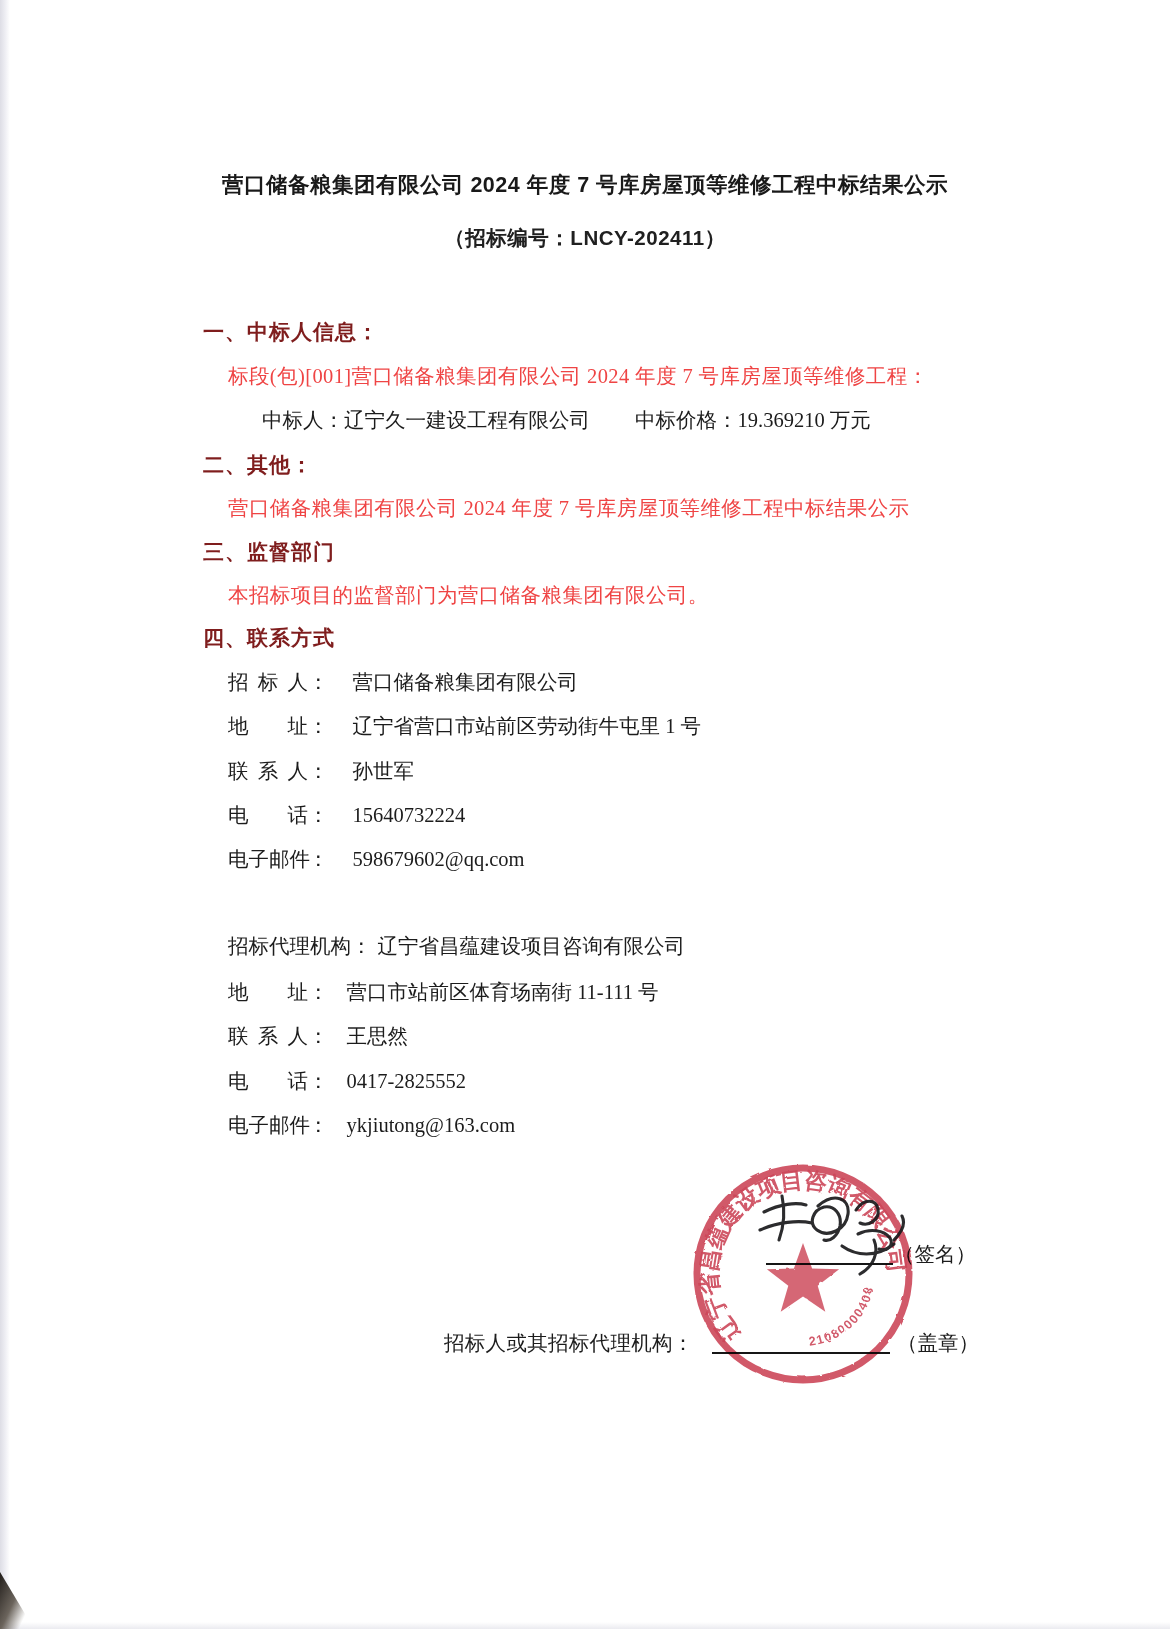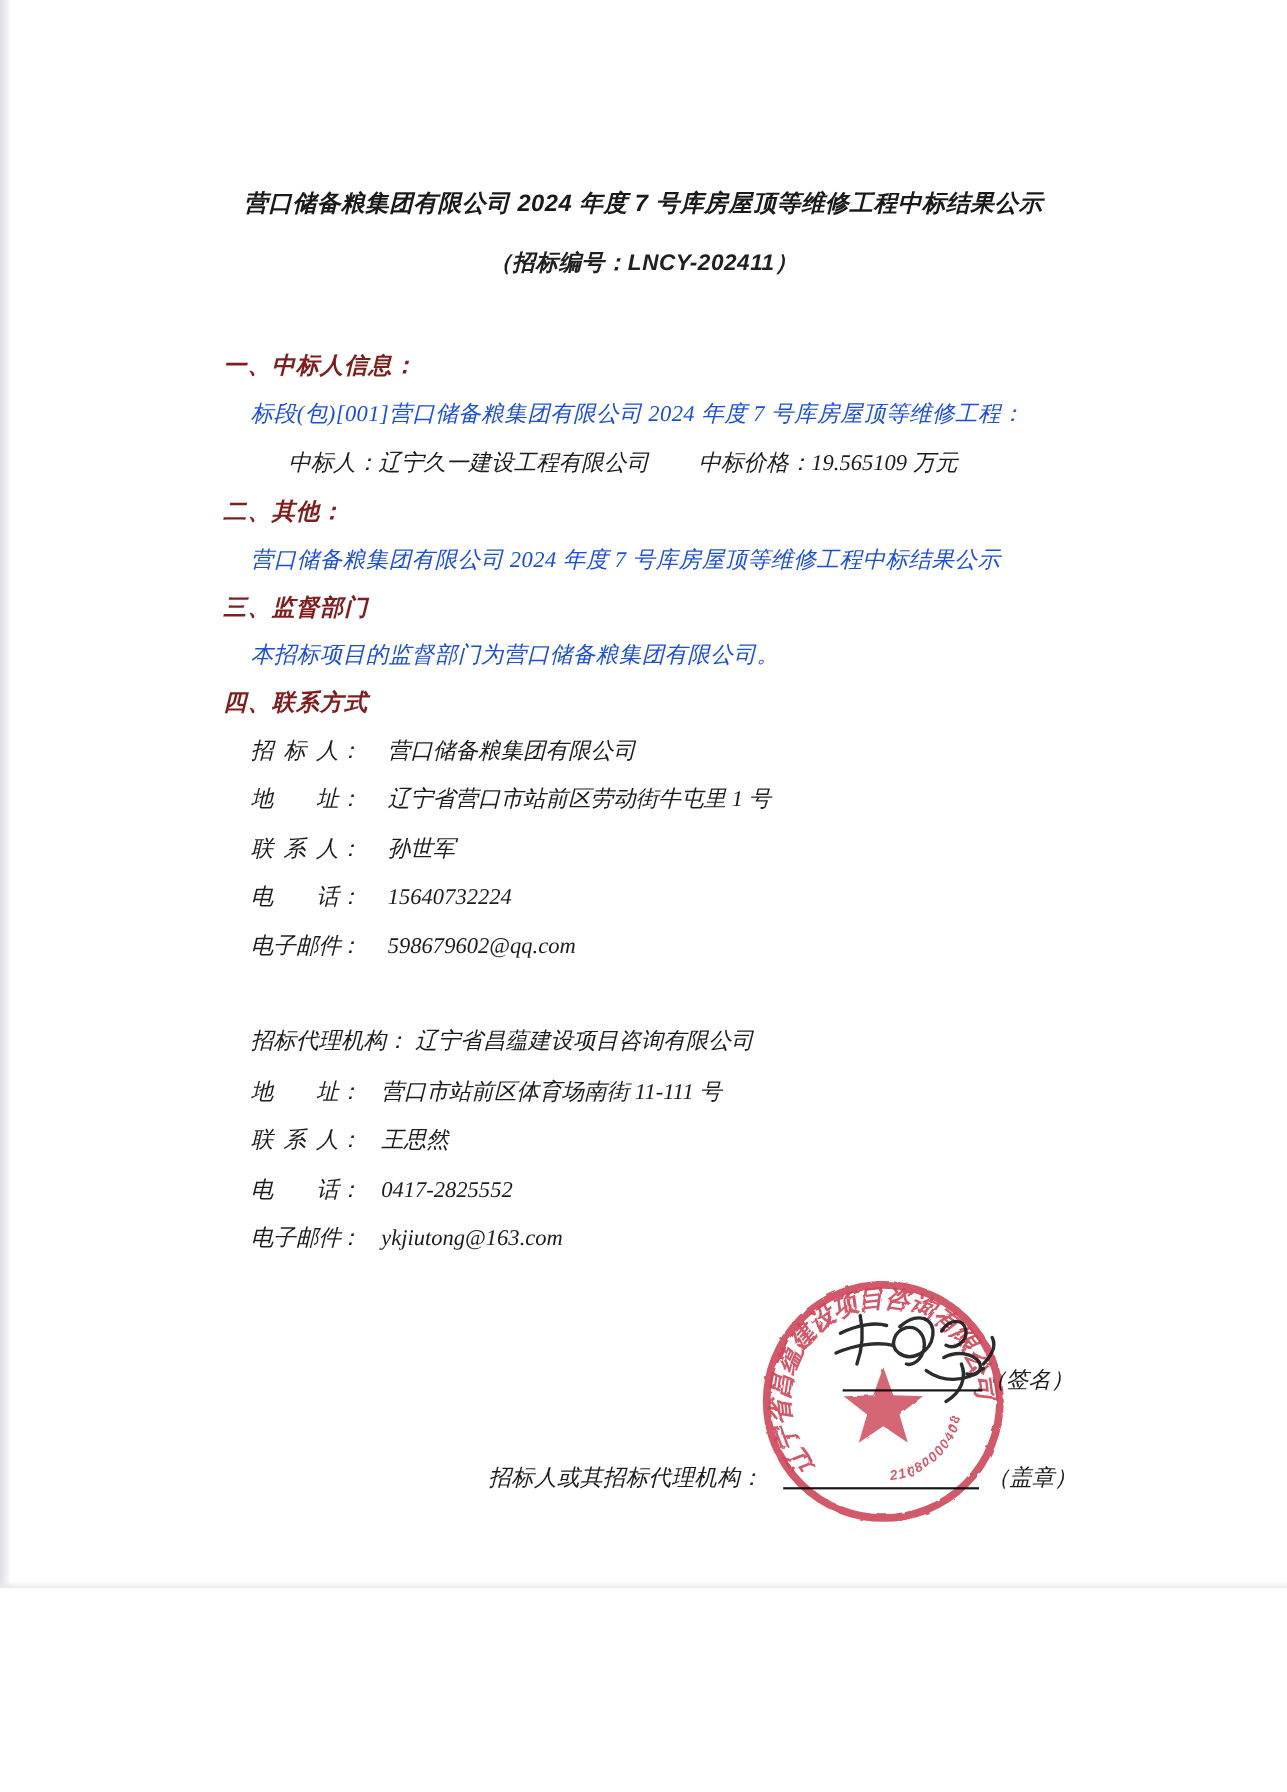--- a/index.html
+++ b/index.html
@@ -1,23 +1,22 @@
 <!DOCTYPE html>
 <html><head>
 <meta charset="utf-8">
 <style>
   html,body{margin:0;padding:0;background:#ffffff;}
   .page{
     position:relative;
-    width:1170px;height:1444px;
+    width:1170px;height:1629px;
     background:#ffffff;
     overflow:hidden;
     font-family:"Liberation Serif", serif;
     color:#1c1c1c;
-    font-style:italic;
   }
   
   .edge-left{position:absolute;left:0;top:0;width:10px;height:100%;
     background:linear-gradient(to right,#dddde5 0%,#efeff4 55%,rgba(255,255,255,0) 100%);}
   .edge-bottom{position:absolute;left:0;bottom:0;width:100%;height:7px;
     background:linear-gradient(to top,#ebebf0 0%,rgba(255,255,255,0) 100%);}
   .corner-shadow{position:absolute;left:0;top:1572px;width:34px;height:57px;
     background:linear-gradient(115deg,#211d1a 0%,#6b645c 45%,rgba(255,255,255,0) 75%);
     clip-path:polygon(0 0,100% 100%,0 100%);}
   
@@ -32,21 +31,21 @@
     font-family:"Liberation Sans", sans-serif;font-weight:700;
     font-size:20.5px;letter-spacing:.5px;color:#202020;margin-top:12px;
   }
   .sec-heading{
     left:203px;
     font-family:"Liberation Sans", sans-serif;font-weight:700;
     font-size:21px;letter-spacing:1px;color:#7f1d1d;
   }
   .body-text{
     left:228px;
-    font-size:20.5px;letter-spacing:.4px;color:#1d4ed8;
+    font-size:20.5px;letter-spacing:.4px;color:#ef4444;
   }
   .winner-label{left:262px;font-size:20.5px;}
   .price-cell{left:635px;font-size:20.5px;}
   .contact-row{left:228px;font-size:20.5px;white-space:nowrap;}
   .contact-row .lbl{
     display:inline-block;width:80px;
     text-align:justify;text-align-last:justify;
   }
   .contact-row .colon{display:inline-block;}
   .contact-row .val{margin-left:24px;}
@@ -70,21 +69,21 @@
   <div class="edge-left"></div>
   <div class="edge-bottom"></div>
   <div class="corner-shadow"></div>
 
   <div class="abs doc-title">营口储备粮集团有限公司 2024 年度 7 号库房屋顶等维修工程中标结果公示</div>
   <div class="abs doc-subtitle">（招标编号：LNCY-202411）</div>
 
   <div class="abs sec-heading" style="top:318px">一、中标人信息：</div>
   <div class="abs body-text" style="top:362px">标段(包)[001]营口储备粮集团有限公司 2024 年度 7 号库房屋顶等维修工程：</div>
   <div class="abs winner-label" style="top:406px"><span>中标人：</span><span>辽宁久一建设工程有限公司</span></div>
-  <div class="abs price-cell" style="top:406px"><span>中标价格：</span><span>19.565109 万元</span></div>
+  <div class="abs price-cell" style="top:406px"><span>中标价格：</span><span>19.369210 万元</span></div>
 
   <div class="abs sec-heading" style="top:451px">二、其他：</div>
   <div class="abs body-text" style="top:494px">营口储备粮集团有限公司 2024 年度 7 号库房屋顶等维修工程中标结果公示</div>
 
   <div class="abs sec-heading" style="top:538px">三、监督部门</div>
   <div class="abs body-text" style="top:581px">本招标项目的监督部门为营口储备粮集团有限公司。</div>
 
   <div class="abs sec-heading" style="top:624px">四、联系方式</div>
 
   <div class="abs contact-row" style="top:668px"><span class="lbl">招标人</span><span class="colon">：</span><span class="val">营口储备粮集团有限公司</span></div>

